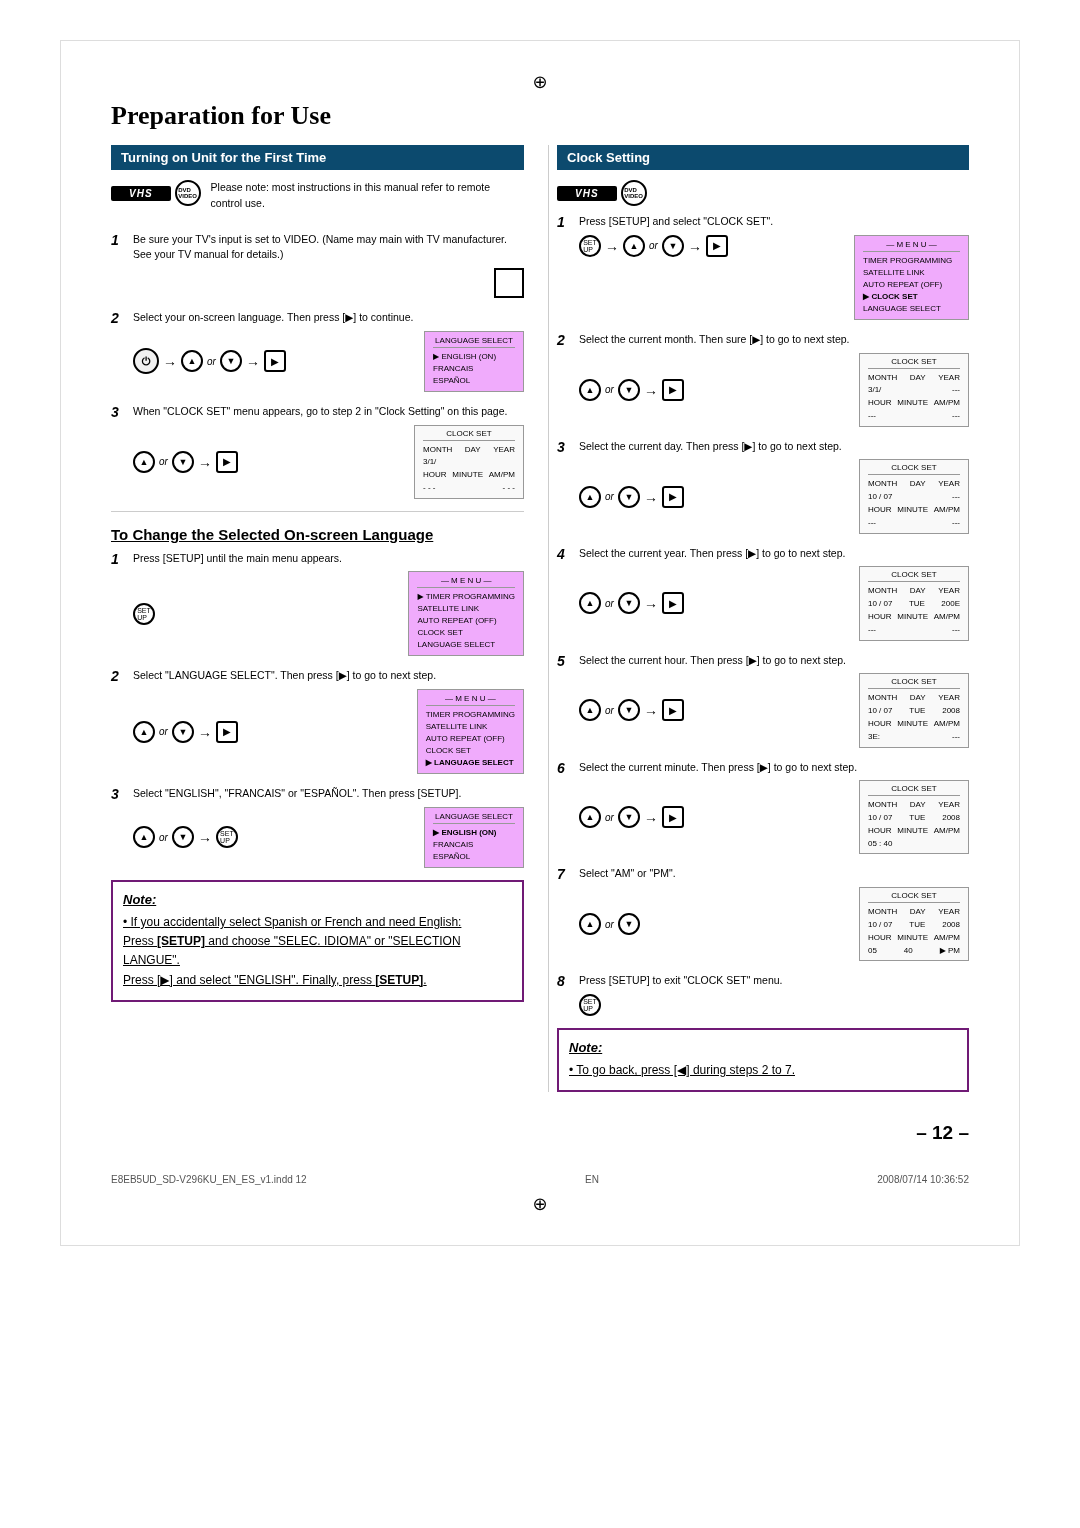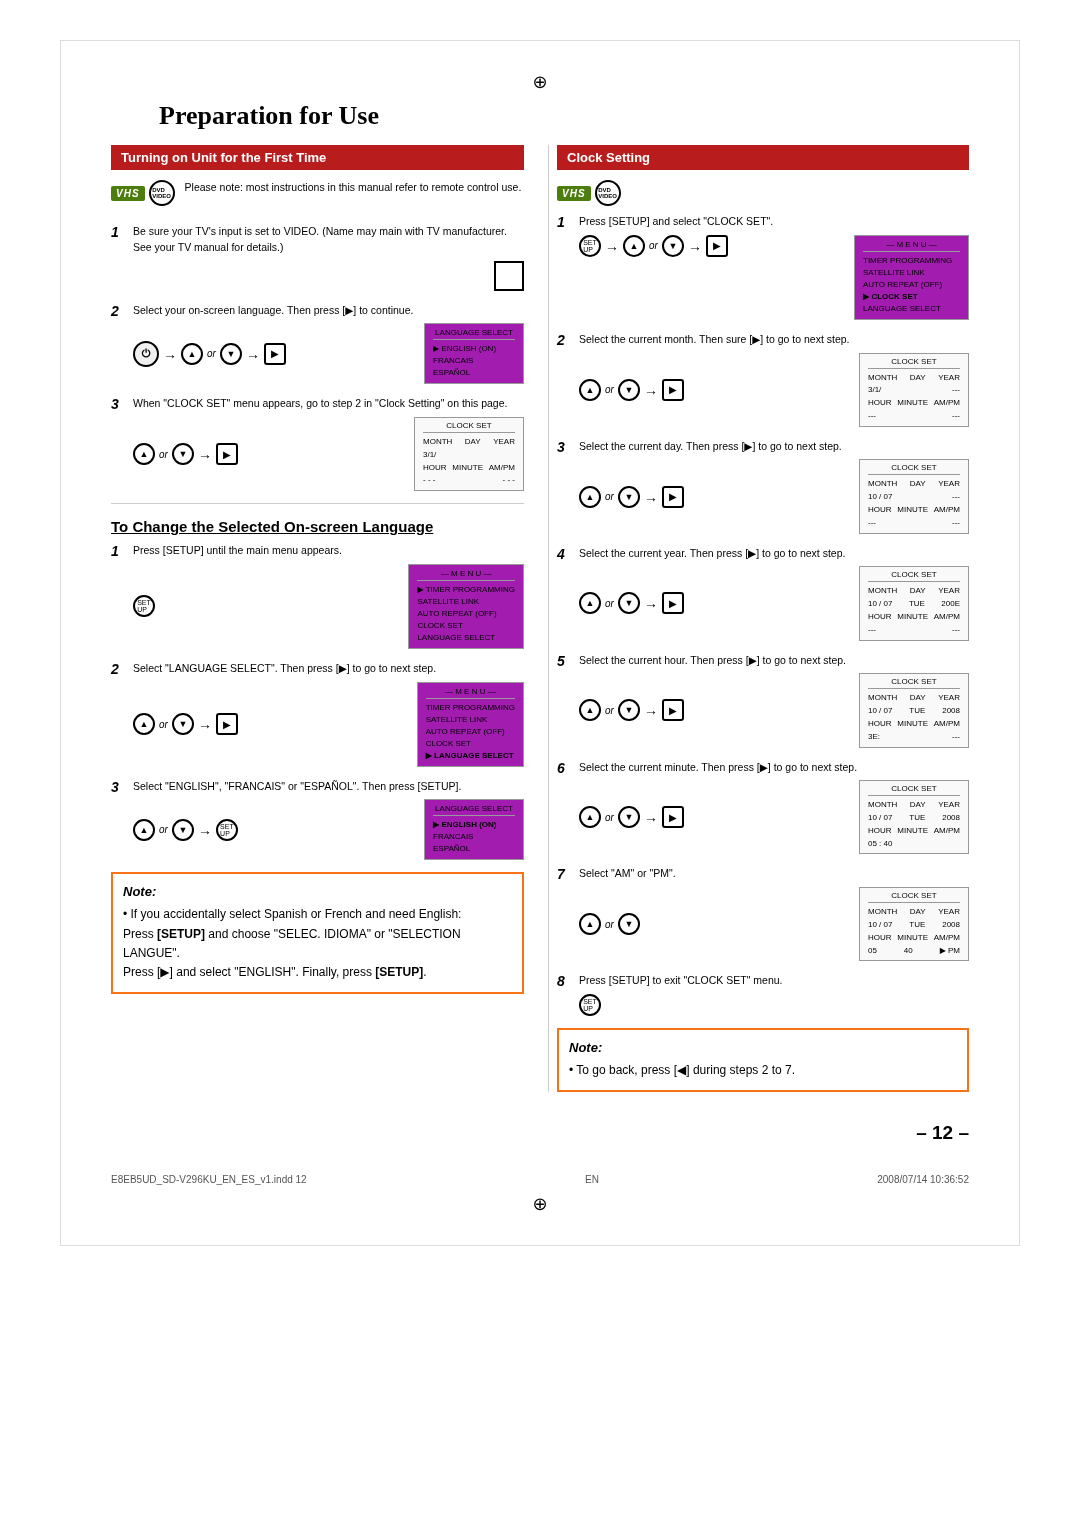--- a/index.html
+++ b/index.html
@@ -10,47 +10,46 @@
       color: #000;
       width: 1080px;
       min-height: 1528px;
       padding: 40px 60px;
     }
     .page-title {
       font-size: 26px;
       font-weight: bold;
       margin-bottom: 14px;
       font-family: 'Times New Roman', serif;
-      margin-left: 48px;
     }
     .two-col {
       display: grid;
       grid-template-columns: 1fr 1fr;
       gap: 16px;
     }
     .section-header {
-      background: #b91c1c;
+      background: #0c4a6e;
       color: #fff;
       font-weight: bold;
       font-size: 13px;
       padding: 5px 10px;
       margin-bottom: 10px;
     }
     .vhs-badge {
       display: inline-flex;
       align-items: center;
       gap: 4px;
       margin-bottom: 8px;
     }
     .vhs-logo {
-      background: #4d7c0f;
+      background: #000000;
       color: #fff;
       font-weight: bold;
       font-size: 10px;
-      padding: 2px 5px;
+      padding: 2px 18px;
       font-style: italic;
       letter-spacing: 1px;
       border-radius: 2px;
     }
     .dvd-logo {
       border: 2px solid #000;
       border-radius: 50%;
       width: 26px;
       height: 26px;
       display: inline-flex;
@@ -100,21 +99,21 @@
       font-weight: bold;
       background: #f0f0f0;
     }
     .arrow-right { font-size: 14px; }
     .or-text { font-size: 10px; font-style: italic; }
     .screen-box {
       border: 1px solid #999;
       padding: 4px 8px;
       font-size: 9px;
       min-width: 100px;
-      background: #a21caf;
+      background: #f0abfc;
     }
     .screen-title {
       text-align: center;
       font-size: 8px;
       border-bottom: 1px solid #999;
       margin-bottom: 3px;
       padding-bottom: 2px;
     }
     .screen-item {
       font-size: 8px;
@@ -123,23 +122,24 @@
     .screen-item.arrow::before {
       content: '▶ ';
     }
     .subsection-title {
       font-weight: bold;
       font-size: 15px;
       text-decoration: underline;
       margin: 14px 0 8px 0;
     }
     .note-box {
-      border: 2px solid #f97316;
+      border: 2px solid #701a75;
       padding: 10px;
       margin-top: 12px;
+      text-decoration: underline;
     }
     .note-title {
       font-weight: bold;
       font-size: 13px;
       font-style: italic;
       margin-bottom: 6px;
     }
     .note-text {
       font-size: 12px;
       line-height: 1.6;

